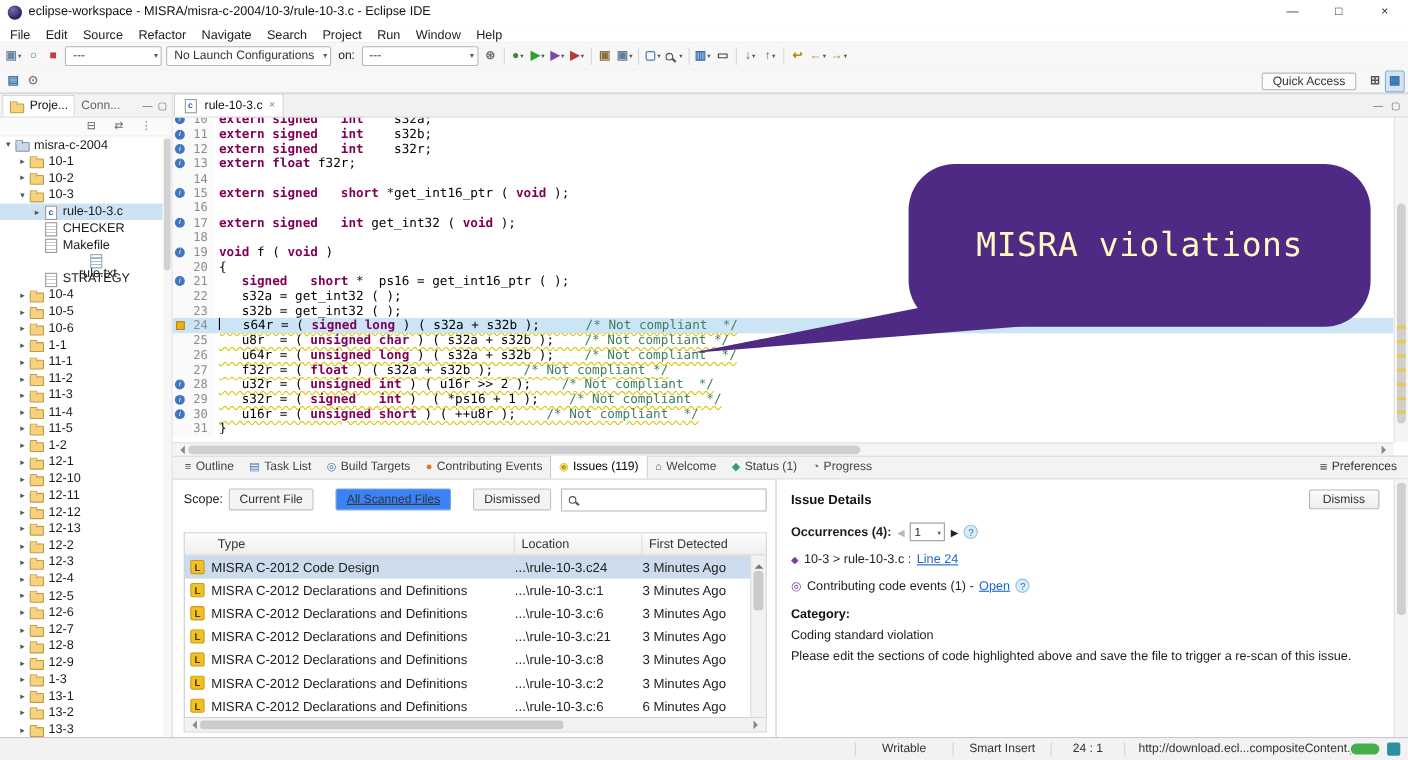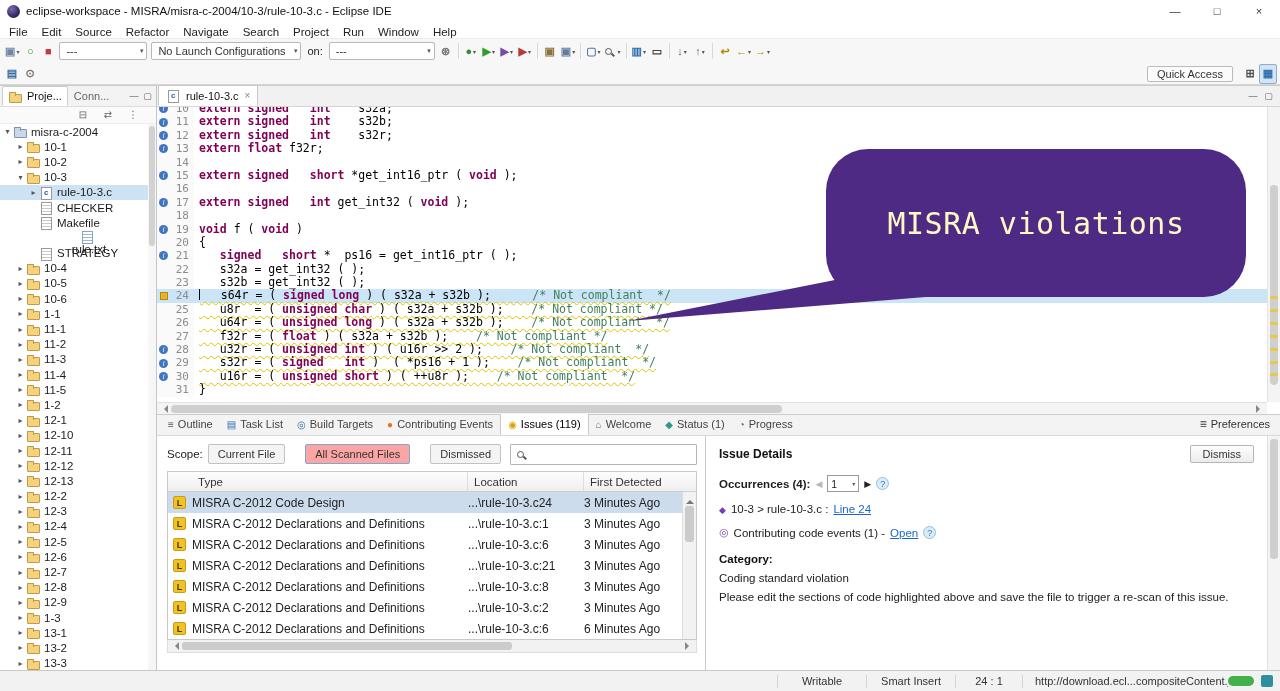--- a/index.html
+++ b/index.html
@@ -106,24 +106,24 @@
   
   .bottom-panel{flex:1;display:flex;flex-direction:column;background:#fff;min-height:0;}
   .bottom-tabs{height:22px;background:#f3f3f3;border-top:1px solid #ccc;border-bottom:1px solid #d8d8d8;display:flex;align-items:flex-end;padding-left:4px;font-size:11px;color:#444;flex:none;}
   .btab{display:flex;align-items:center;gap:4px;height:22px;padding:0 7px;}
   .btab.active{background:#fff;border:1px solid #c9c9c9;border-bottom-color:#fff;border-radius:2px 2px 0 0;color:#000;}
   .bticon{font-size:10px;}
   .prefs{margin-left:auto;display:flex;align-items:center;gap:4px;padding-right:10px;font-size:11px;color:#333;height:22px;}
   [data-name="preferences-icon"]::before{content:"≡";font-size:12px;}
   .bottom-content{flex:1;display:flex;min-height:0;}
   .issues-left{width:548px;display:flex;flex-direction:column;padding:6px 8px 0 10px;flex:none;}
-  .scope-row{display:flex;align-items:center;gap:5px;height:24px;margin-bottom:5px;}
+  .scope-row{display:flex;align-items:center;gap:5px;height:24px;margin-bottom:18px;}
   .scope-label{font-size:11.5px;color:#222;}
   .scope-btn{font-size:11px;padding:3px 9px;border:1px solid #c2c2c2;background:#f4f4f4;border-radius:2px;color:#333;font-family:"Liberation Sans",sans-serif;}
-  .scope-btn.active{background:#fca5a5;border-color:#7fa8d0;}
+  .scope-btn.active{background:#3b82f6;border-color:#7fa8d0;text-decoration:underline;}
   .search-box{flex:1;height:21px;border:1px solid #b5b5b5;background:#fff;display:flex;align-items:center;padding:0 6px;border-radius:1px;margin-left:4px;}
   .mag{width:7px;height:7px;border:1.5px solid #555;border-radius:50%;position:relative;margin-right:5px;flex:none;}
   .mag::after{content:"";position:absolute;width:4px;height:1.5px;background:#555;transform:rotate(45deg);right:-4px;bottom:-2px;}
   .search-input{border:none;outline:none;flex:1;font-size:11px;font-family:"Liberation Sans",sans-serif;}
   .itable{border:1px solid #c9c9c9;position:relative;width:530px;}
   .it-head{display:flex;height:20px;background:linear-gradient(#fdfdfd,#efefef);border-bottom:1px solid #cfcfcf;font-size:11.5px;color:#333;align-items:center;}
   .hc{height:100%;display:flex;align-items:center;border-right:1px solid #ddd;padding-left:6px;}
   .hc.c1{width:300px;padding-left:30px;}
   .hc.c2{width:116px;}
   .hc.c3{flex:1;border-right:none;}

